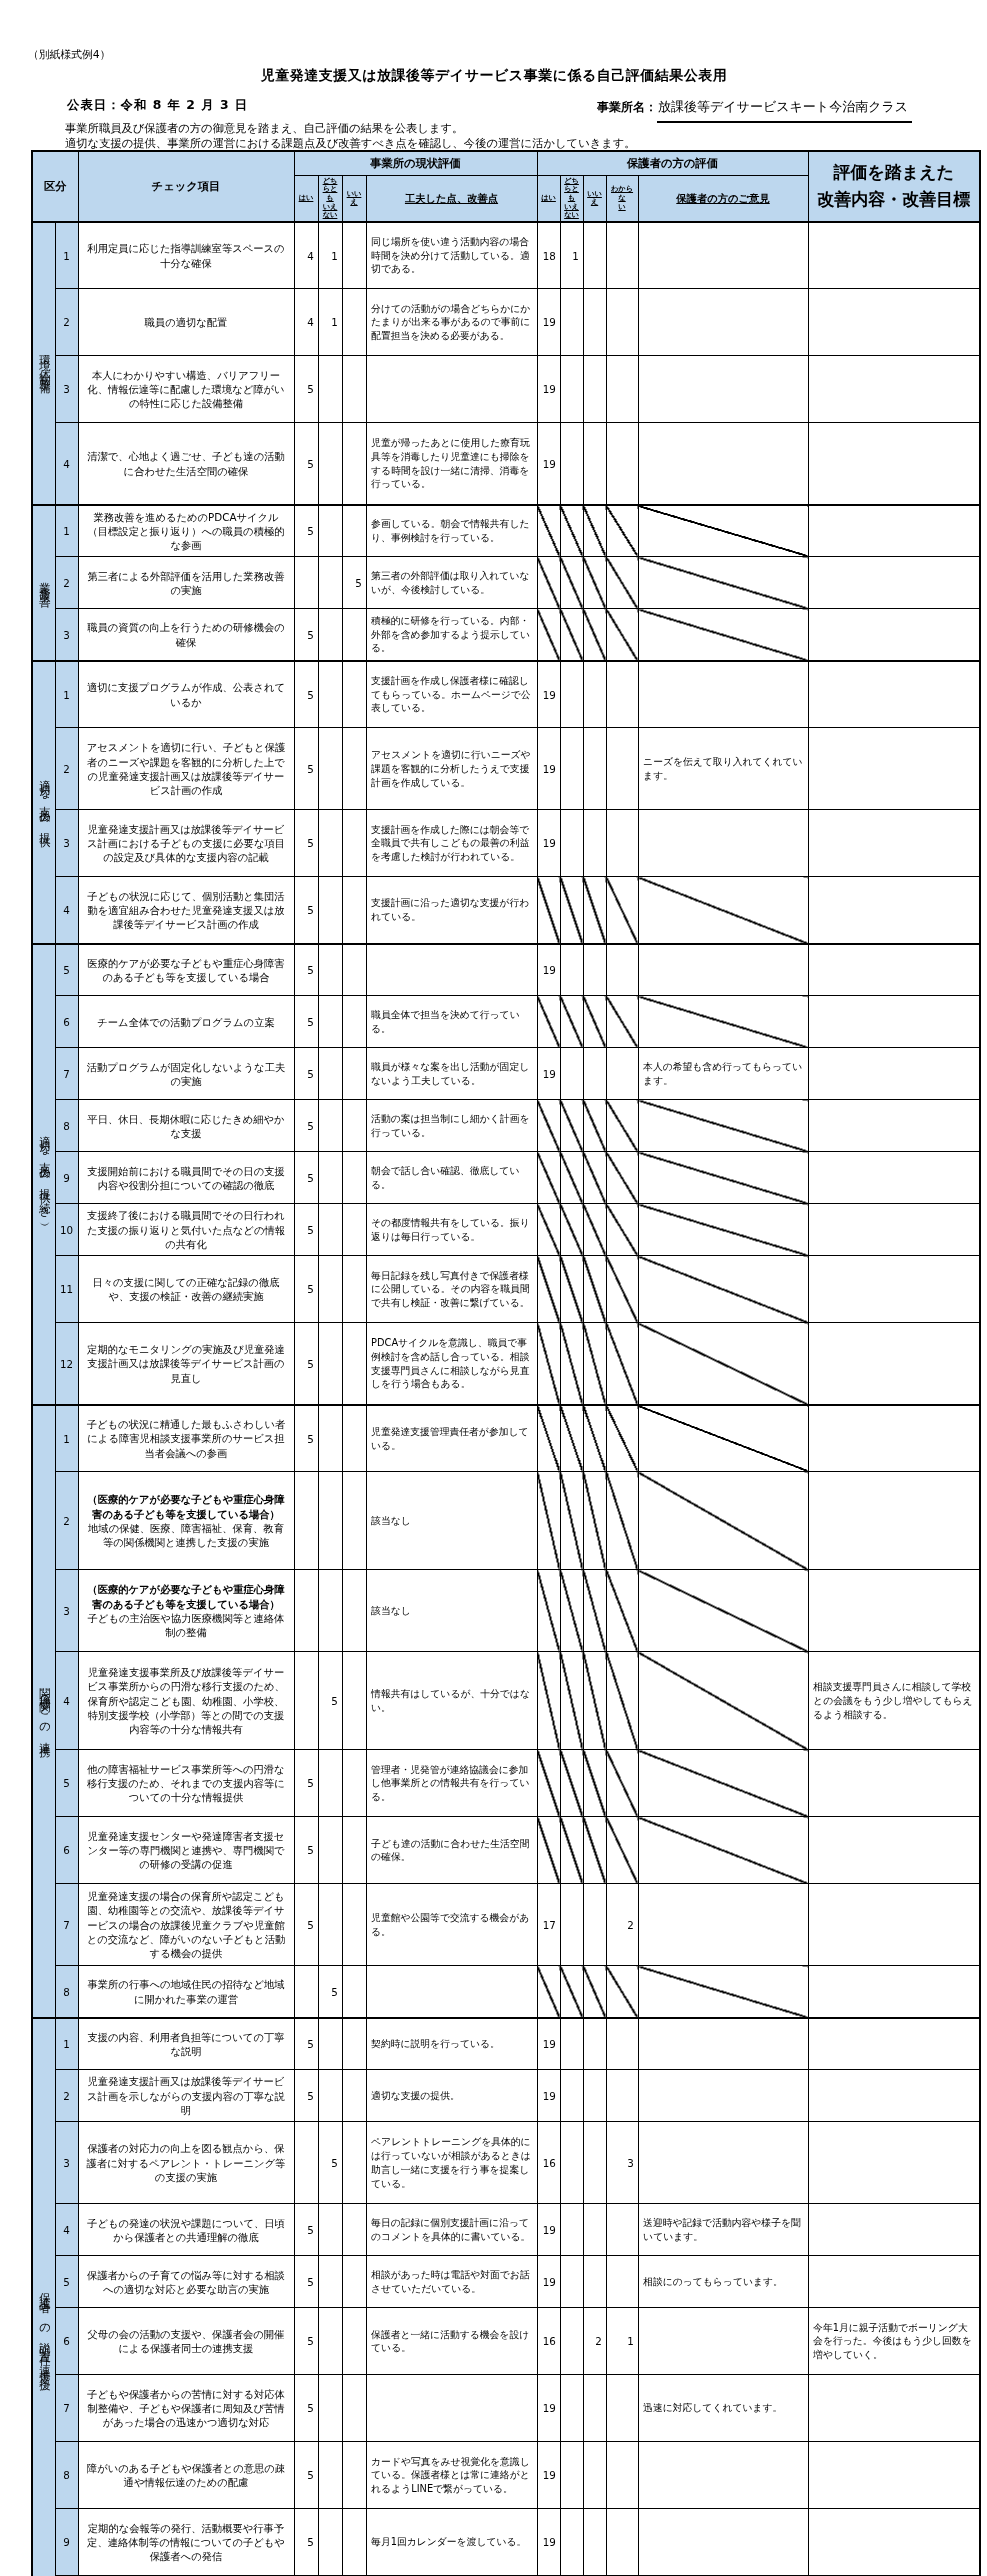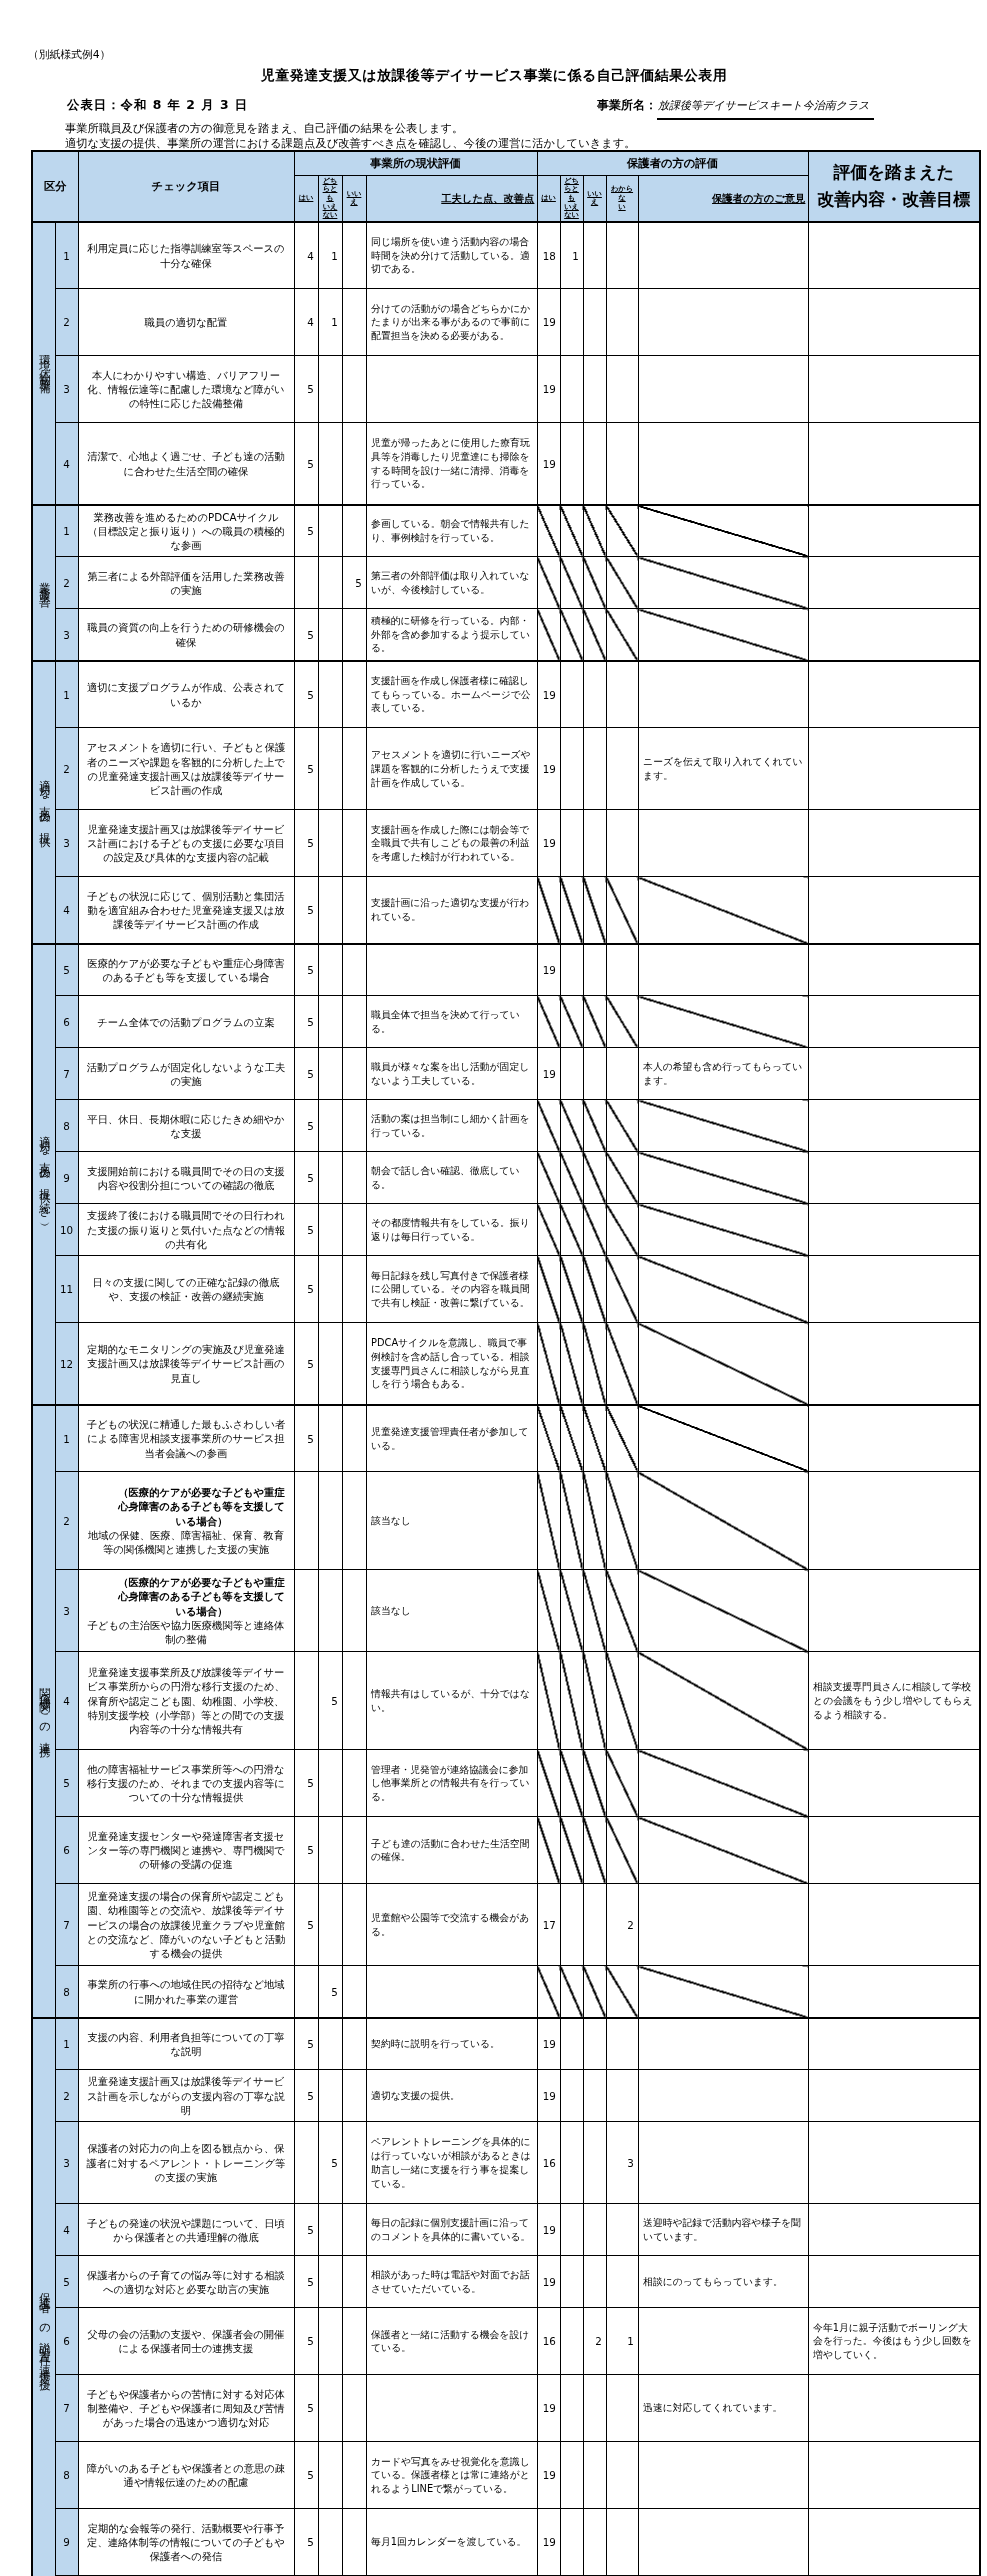--- a/index.html
+++ b/index.html
@@ -1,35 +1,35 @@
 <!DOCTYPE html>
 <html lang="ja" style="--hbg: #bdd7ee;font-size:8.2px"><head>
 <meta charset="utf-8">
 <style>
   html,body{margin:0;padding:0;background:#fff;color:#000;font-family:"DejaVu Sans",sans-serif;}
   .page{position:relative;width:988px;height:3131px;background:#fff;overflow:hidden;}
   .form-label{position:absolute;left:28px;top:48px;font-size:10.8px;}
   .title{position:absolute;left:0;top:67px;width:100%;text-align:center;font-size:14px;font-weight:bold;letter-spacing:0.5px;}
   .pubdate{position:absolute;left:67px;top:97px;font-size:12.4px;font-weight:bold;letter-spacing:1px;}
   .office{position:absolute;left:597px;top:96px;font-size:12px;font-weight:bold;}
-  .office .val{display:inline-block;font-size:11px;font-weight:normal;border-bottom:2.1px solid #000;padding:2.1px 4.1px 5.2px 1px;min-width:126px;font-style:italic;}
+  .office .val{display:inline-block;font-size:13px;font-weight:normal;border-bottom:2.1px solid #000;padding:2.1px 4.1px 5.2px 1px;min-width:126px;}
   .desc{position:absolute;left:65px;top:121px;font-size:11.3px;line-height:1.35;}
   table.eval{position:absolute;left:31px;top:150px;width:946px;border-collapse:collapse;table-layout:fixed;border:2.1px solid #000;}
   .eval th,.eval td{border:1px solid #000;padding:1px 2.1px;overflow:hidden;word-break:break-all;}
   .eval thead th{background:var(--hbg,#bdd7ee);font-weight:bold;text-align:center;vertical-align:middle;}
   .eval thead tr:last-child th{border-bottom:1.5px solid #000;}
   .h1{font-size:11.3px;height:20.6px;}
   .h2{font-size:7.2px;white-space:pre-line;line-height:1.2;height:24px;padding:1px 0.5px;text-decoration:underline;}
-  .h2.big{font-size:10.3px;text-align:right;}
+  .h2.big{font-size:10.3px;}
   .imp-h{font-size:17px;white-space:pre-line;line-height:1.6;}
   td.sec{background:var(--hbg,#bdd7ee);text-align:center;vertical-align:middle;padding:2.1px 0;}
   td.sec .v{writing-mode:vertical-rl;text-orientation:mixed;display:inline-block;font-size:11.3px;letter-spacing:4.6px;line-height:1.1;}
   td.num{background:var(--hbg,#bdd7ee);text-align:center;vertical-align:middle;font-size:10.3px;}
   td.item{font-size:10.3px;line-height:1.38;vertical-align:middle;padding:2.1px 4.6px;text-align:center;}
-  td.item .ib{font-weight:bold;display:block;margin-left:31px;}
+  td.item .ib{font-weight:bold;display:block;}
   td.val{font-size:10.3px;text-align:right;vertical-align:middle;padding:0 3.6px 0 0;}
   td.txt{font-size:9.8px;line-height:1.4;vertical-align:middle;padding:2.1px 4.6px;text-align:left;}
   td.slash{background-image:linear-gradient(to top right,transparent calc(50% - 1px),#000 calc(50% - 1px),#000 calc(50% + 1px),transparent calc(50% + 1px));}
   tr.secstart>td{border-top:2.1px solid #000;}
 </style>
 </head>
 <body>
 
 <div class="page">
   <div class="form-label">（別紙様式例4）</div>

